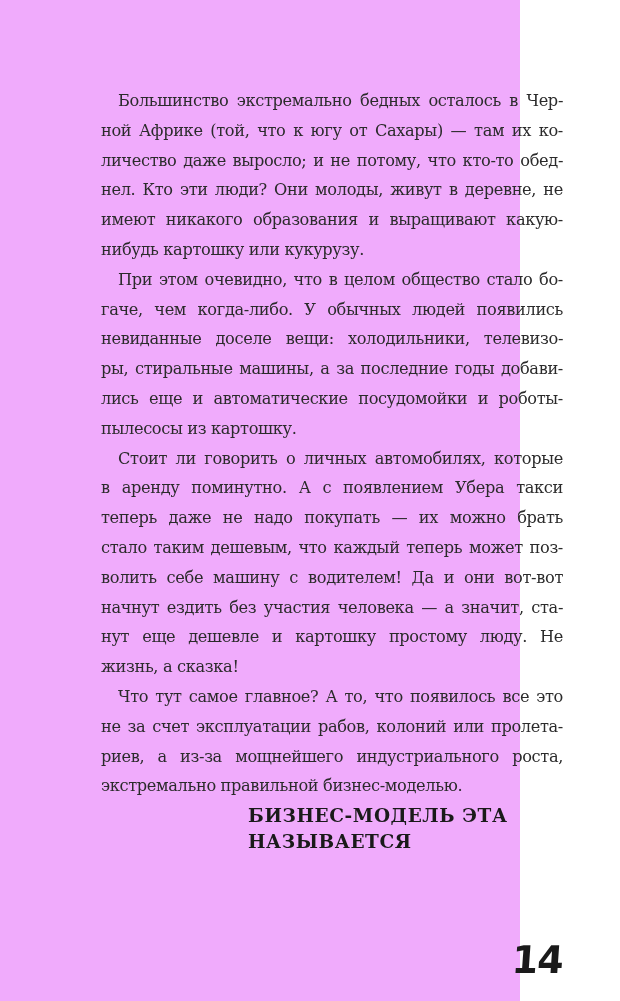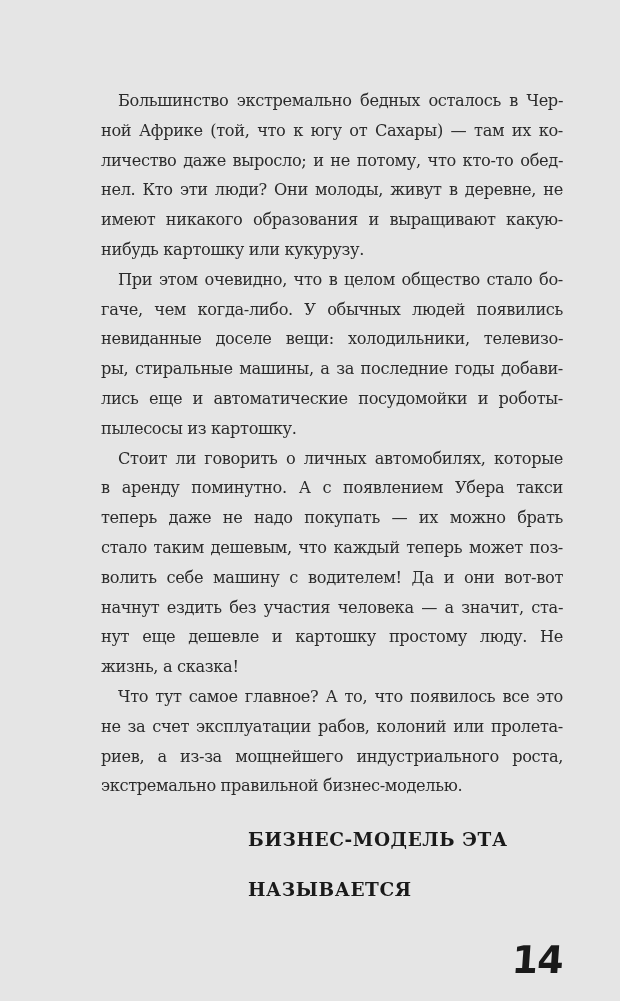--- a/index.html
+++ b/index.html
@@ -9,23 +9,23 @@
     }
     body {
       width: 620px;
       height: 1001px;
       position: relative;
       overflow: hidden;
     }
     .page {
       position: absolute;
       left: 0; top: 0;
-      width: 620px;
+      width: 520px;
       height: 1001px;
-      background: #e5e5e5;
+      background: #f0abfc;
     }
     .body-text {
       position: absolute;
       left: 101px;
       top: 86px;
       width: 462px;
       font-family: "DejaVu Serif", "Liberation Serif", serif;
       font-size: 16.2px;
       line-height: 29.8px;
       color: #2b2b2b;
@@ -51,21 +51,20 @@
       font-family: "DejaVu Serif", "Liberation Serif", serif;
       font-weight: bold;
       font-size: 18.5px;
       line-height: 25.5px;
       color: #1a1a1a;
       letter-spacing: 0.6px;
     }
     .callout .cline {
       display: block;
       white-space: nowrap;
-      margin-top: 24px;
     }
     .page-number {
       position: absolute;
       left: 512px;
       top: 940px;
       font-family: "DejaVu Sans", "Liberation Sans", sans-serif;
       font-weight: bold;
       font-size: 38px;
       line-height: 40px;
       color: #1a1a1a;

